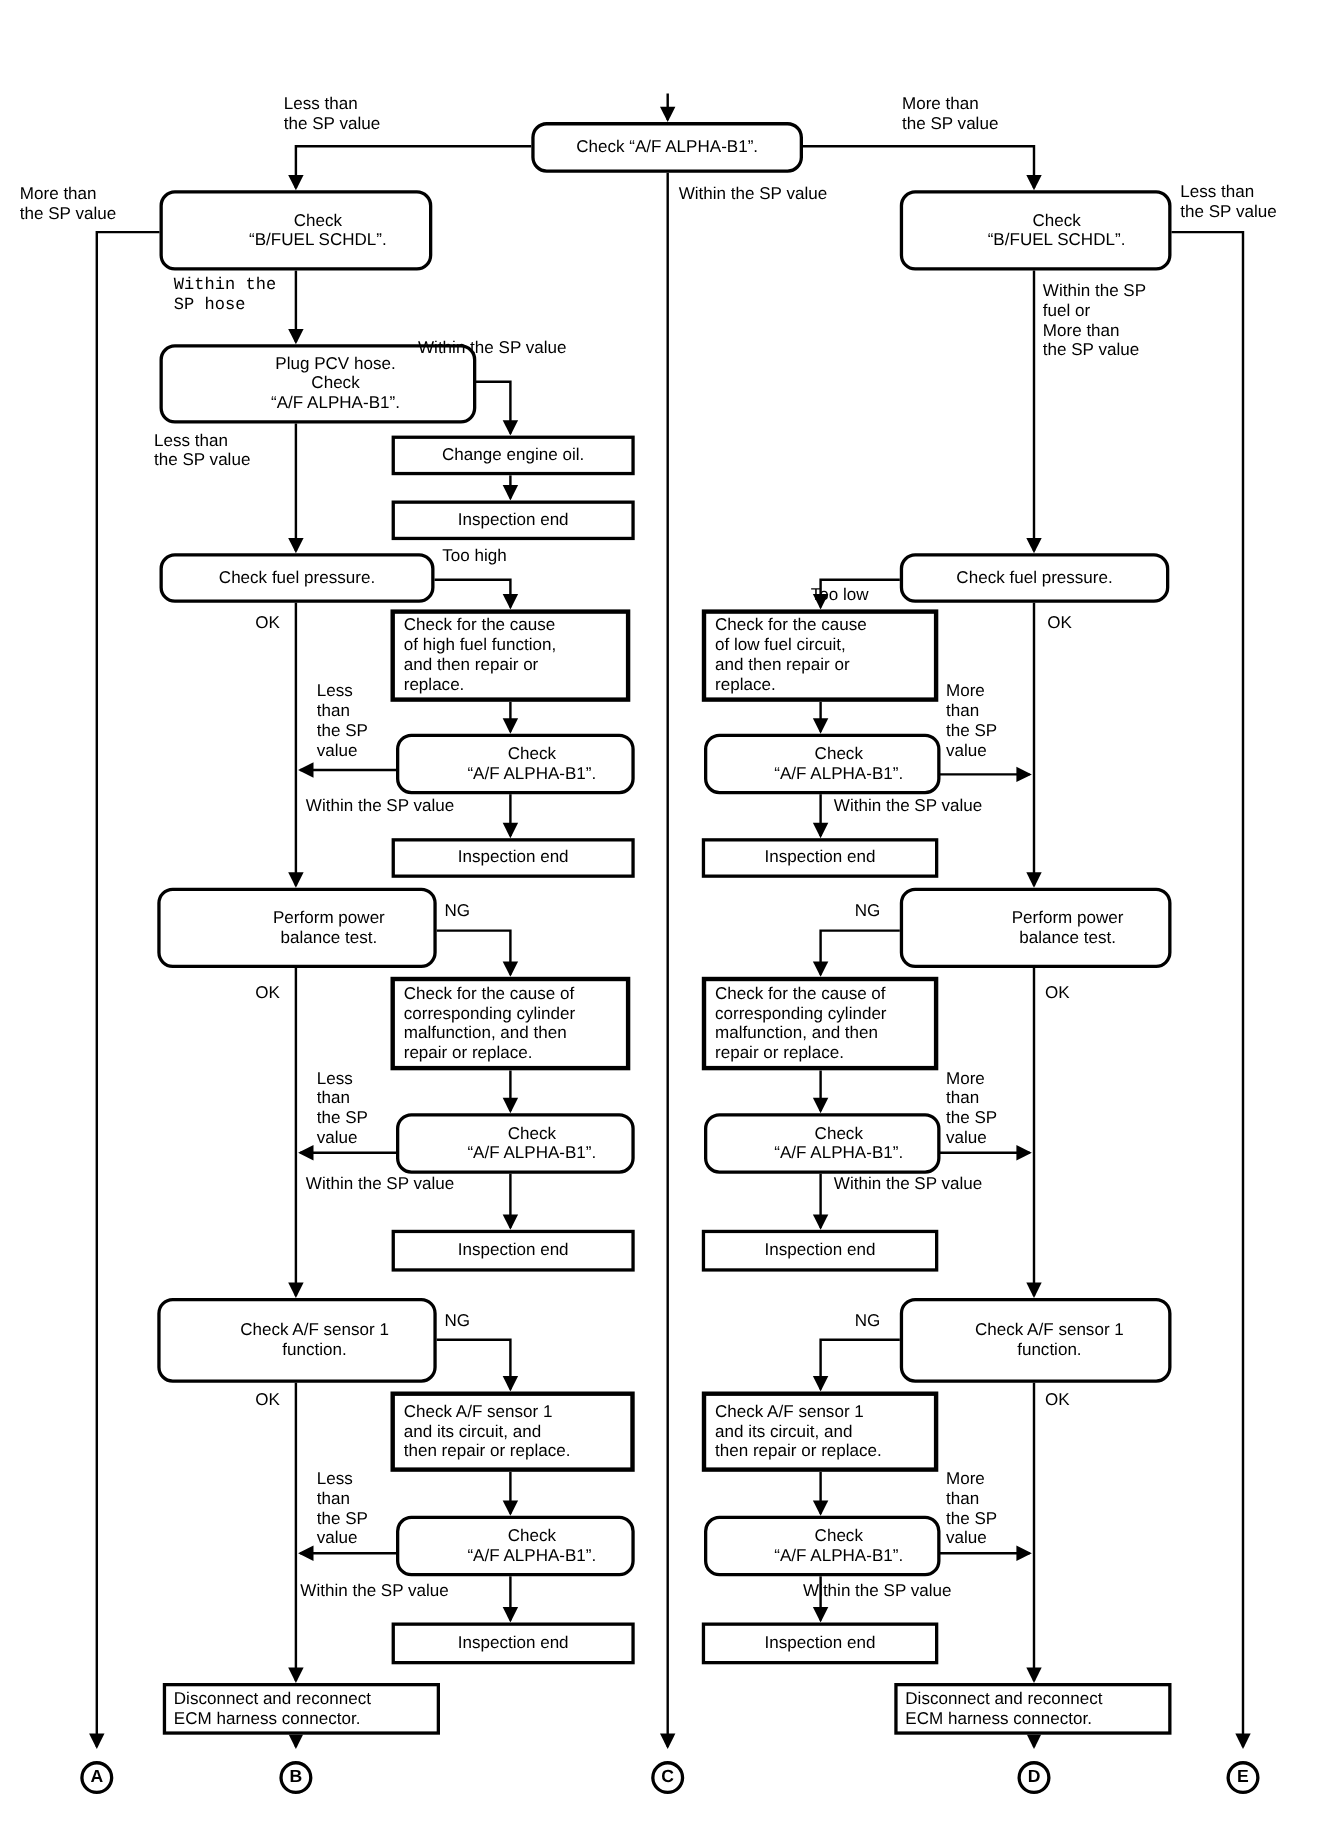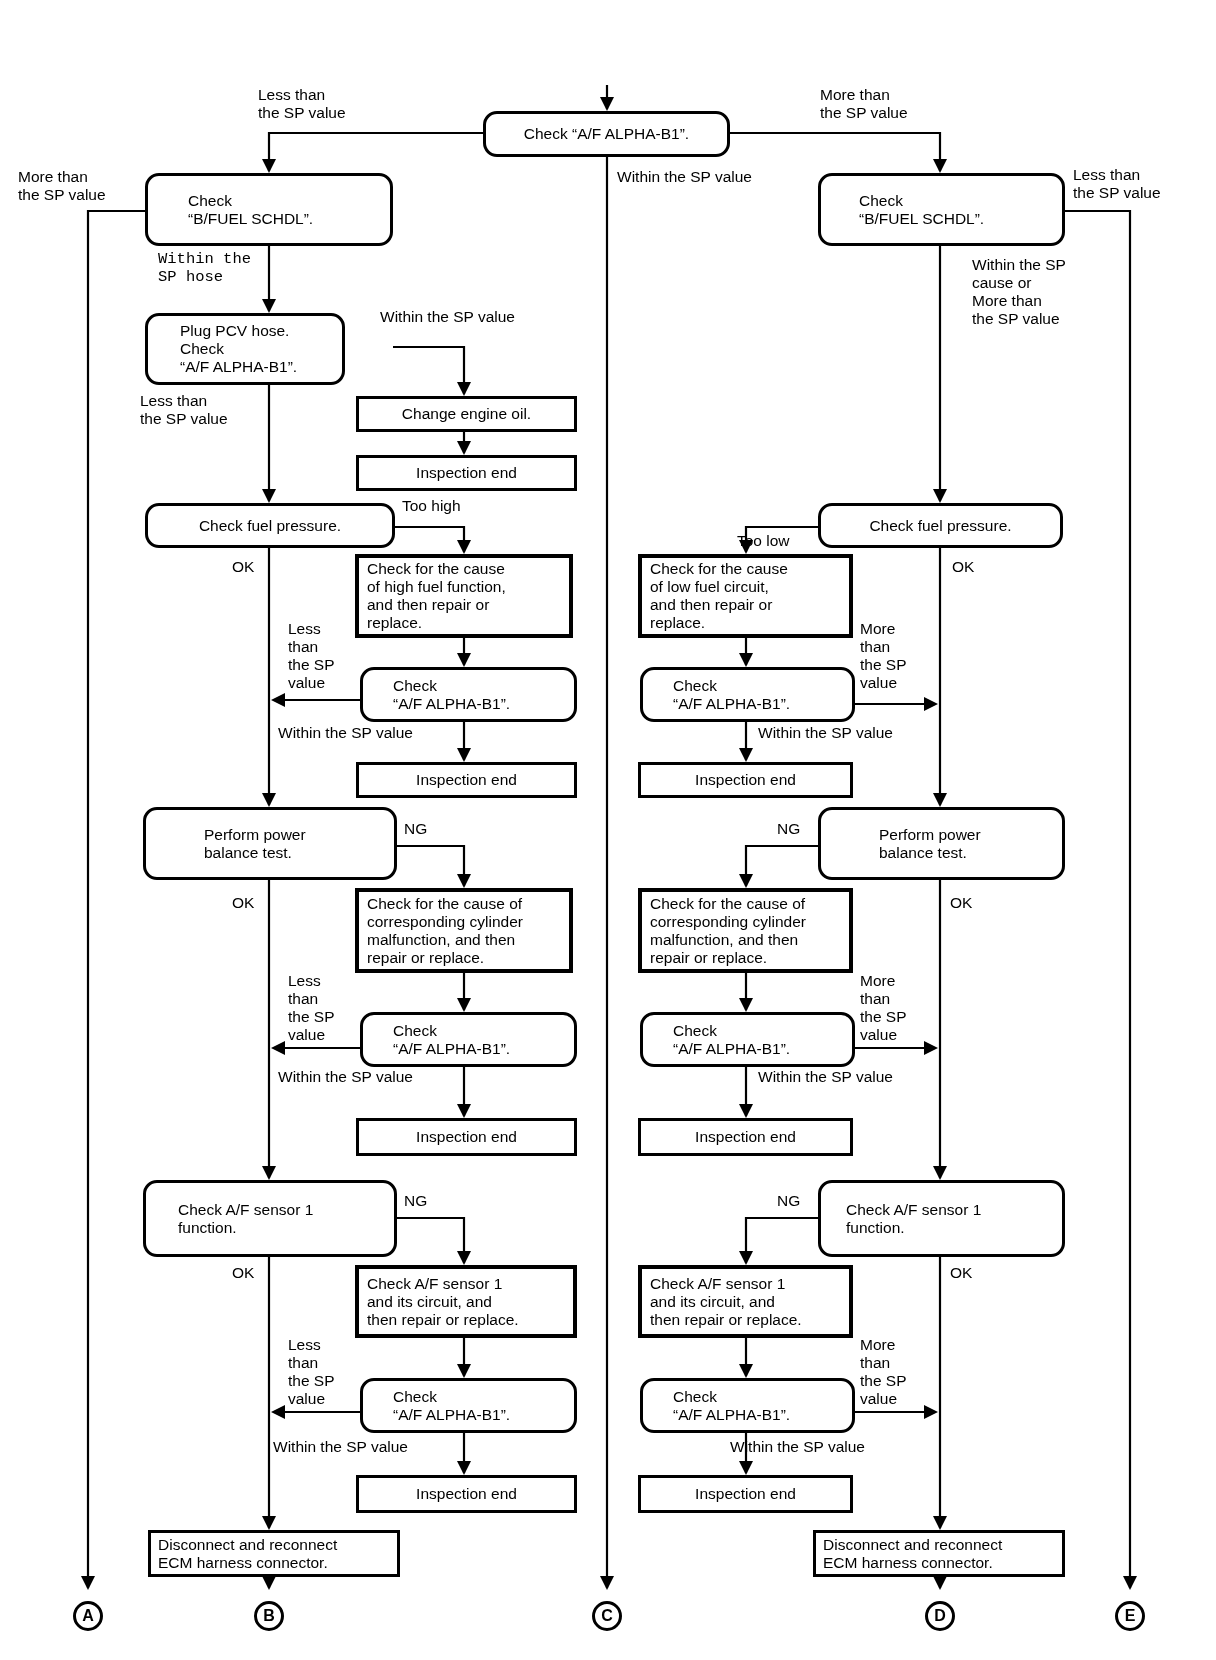--- a/index.html
+++ b/index.html
@@ -15,21 +15,21 @@
   .layer{position:absolute;left:0;top:0;width:100%;height:100%;z-index:2;pointer-events:none;}
   .node{
     position:absolute;
     box-sizing:border-box;
     border:3px solid #000;
     background:#fff;
     display:flex;flex-direction:column;justify-content:center;
     font-size:15.5px;line-height:18px;
     white-space:nowrap;
   }
-  .node.rounded{border-radius:14px;}
+  .node.rounded{border-radius:14px;align-items:center;}
   .node.thick{border-width:4px;}
   .node.thin{border-width:2px;}
   .node span{display:block;text-align:left;}
   .node.center span{text-align:center;}
   .lbl{
     position:absolute;
     font-size:15.5px;line-height:18px;
     white-space:nowrap;
   }
   .lbl span{display:block;}
@@ -136,21 +136,21 @@
       <polygon points="933,1576 947,1576 940,1590" fill="#000000"></polygon>
     </svg>
   <div class="layer">
       <div class="node rounded center" style="left: 483px; top: 111px; width: 247px; height: 46px;">
         <span>Check “A/F ALPHA-B1”.</span>
       </div>
       <div class="node rounded" style="left: 145px; top: 173px; width: 248px; height: 73px; padding-left: 40px;">
         <span>Check</span>
         <span>“B/FUEL SCHDL”.</span>
       </div>
-      <div class="node rounded" style="left: 145px; top: 313px; width: 200px; height: 72px; padding-left: 32px;">
+      <div class="node rounded" style="left: 145px; top: 313px; width: 288px; height: 72px; padding-left: 32px;">
         <span>Plug PCV hose.</span>
         <span>Check</span>
         <span>“A/F ALPHA-B1”.</span>
       </div>
       <div class="node rect center" style="left: 356px; top: 396px; width: 221px; height: 36px;">
         <span>Change engine oil.</span>
       </div>
       <div class="node rect center" style="left: 356px; top: 455px; width: 221px; height: 36px;">
         <span>Inspection end</span>
       </div>
@@ -282,23 +282,23 @@
         <span>the SP value</span>
       </div>
       <div class="lbl" style="left: 158px; top: 250px; font-family: Liberation Mono, monospace;">
         <span>Within the</span>
         <span>SP hose</span>
       </div>
       <div class="lbl" style="left: 1073px; top: 166px;">
         <span>Less than</span>
         <span>the SP value</span>
       </div>
-      <div class="lbl" style="left: 948px; top: 256px; margin-left: 24px;">
+      <div class="lbl" style="left: 948px; top: 256px;">
         <span>Within the SP</span>
-        <span>cause or</span>
+        <span>fuel or</span>
         <span>More than</span>
         <span>the SP value</span>
       </div>
       <div class="lbl" style="left: 380px; top: 308px;">
         <span>Within the SP value</span>
       </div>
       <div class="lbl" style="left: 140px; top: 392px;">
         <span>Less than</span>
         <span>the SP value</span>
       </div>

